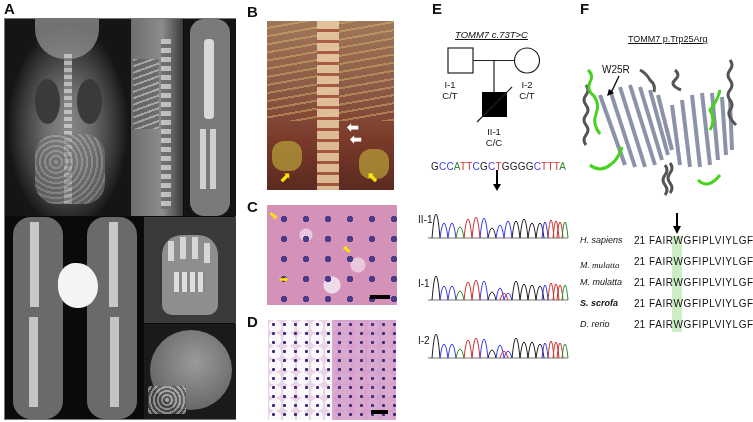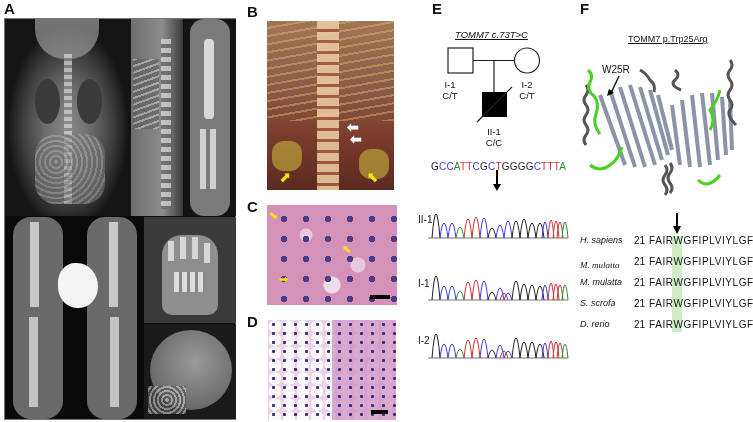--- a/index.html
+++ b/index.html
@@ -221,19 +221,19 @@
 <div id="alignment">
     <div class="row-label" style="top: 235px;">H. sapiens</div>
     <div class="row-num" style="top: 235px;">21</div>
     <div class="row-seq" style="top: 235px;"><span>FAIR</span><span>W</span><span>GFIPLVIYLGF</span></div>
     <div class="row-label" style="top: 260px; font-family: Liberation Serif, serif;">M. mulatta</div>
     <div class="row-num" style="top: 256px;">21</div>
     <div class="row-seq" style="top: 256px;"><span>FAIR</span><span>W</span><span>GFIPLVIYLGF</span></div>
     <div class="row-label" style="top: 277px;">M. mulatta</div>
     <div class="row-num" style="top: 277px;">21</div>
     <div class="row-seq" style="top: 277px;"><span>FAIR</span><span>W</span><span>GFIPLVIYLGF</span></div>
-    <div class="row-label" style="top: 298px;">S. scrofa</div>
+    <div class="row-label" style="top: 298px; font-weight: bold;">S. scrofa</div>
     <div class="row-num" style="top: 298px;">21</div>
     <div class="row-seq" style="top: 298px;"><span>FAIR</span><span>W</span><span>GFIPLVIYLGF</span></div>
     <div class="row-label" style="top: 319px;">D. rerio</div>
     <div class="row-num" style="top: 319px;">21</div>
     <div class="row-seq" style="top: 319px;"><span>FAIR</span><span>W</span><span>GFIPLVIYLGF</span></div>
   </div>
 
 </body></html>

